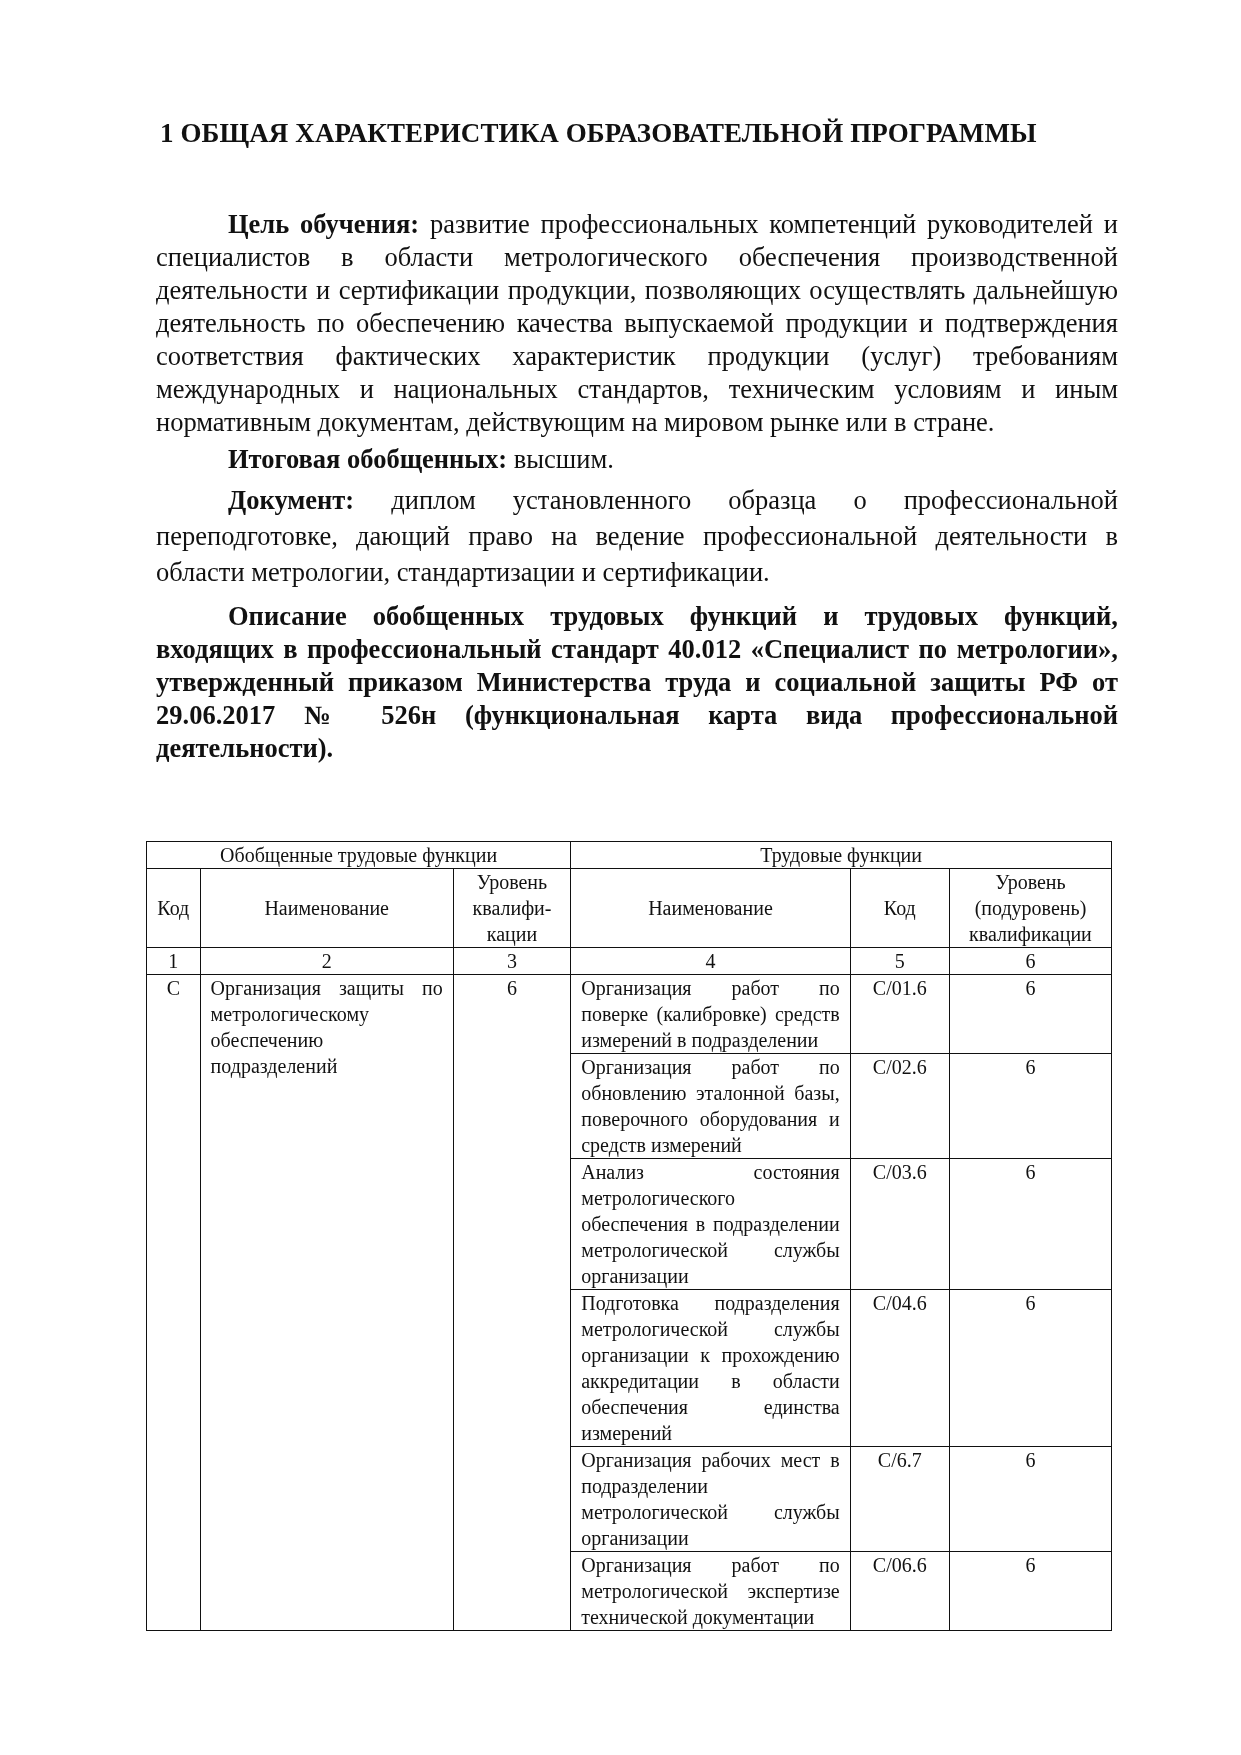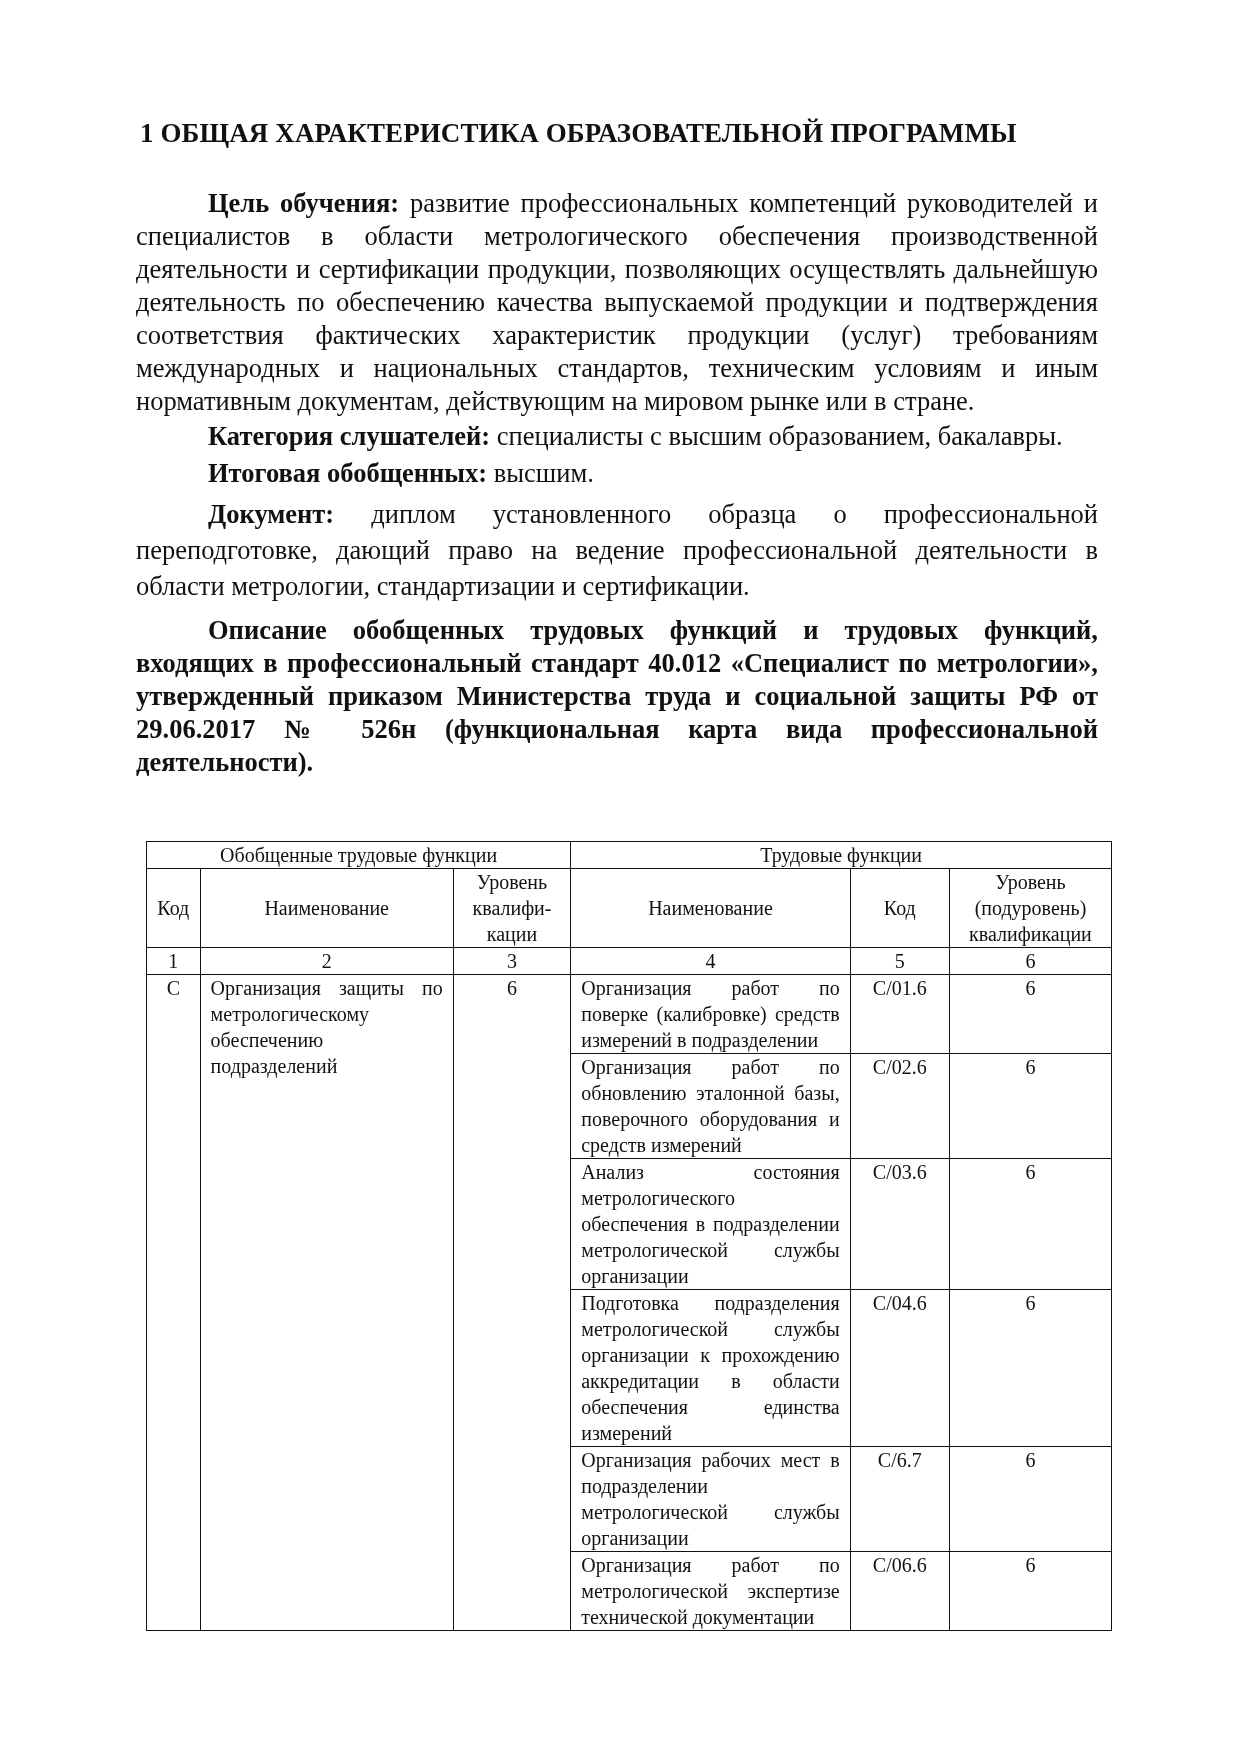--- a/index.html
+++ b/index.html
@@ -1,21 +1,21 @@
 <!DOCTYPE html>
 <html><head>
   <meta charset="utf-8">
   <style>
     html, body { margin: 0; padding: 0; background: #ffffff; }
     body { width: 1241px; height: 1755px; position: relative; overflow: hidden; color: #111; font-family: "Liberation Serif", serif; }
-    .page { position: absolute; left: 136px; top: 118px; width: 962px; }
+    .page { position: absolute; left: 156px; top: 118px; width: 962px; }
     .h1 { font-weight: bold; font-size: 27px; margin: 0; padding-left: 4px; letter-spacing: 0.1px; white-space: nowrap; }
     .para { font-size: 26.5px; line-height: 33px; text-align: justify; margin: 0; text-indent: 72px; hyphens: manual; }
     .para b { font-weight: bold; }
-    .p-goal { margin-top: 38px; }
+    .p-goal { margin-top: 59px; }
     .p-cat { margin-top: 2px; }
     .p-att { margin-top: 4px; }
     .p-doc { margin-top: 6px; line-height: 36px; }
     .p-desc { margin-top: 10px; font-weight: bold; line-height: 33px; }
     table.tf { position: absolute; left: 146px; top: 841px; width: 966px; border-collapse: collapse; font-family: "Liberation Serif", serif; font-size: 20px; line-height: 26px; }
     table.tf td { border: 1.5px solid #111; padding: 0 10px; vertical-align: top; }
     .c { text-align: center; }
     .mid { vertical-align: middle !important; }
     .j { text-align: justify; }
     .col1 { width: 46px; }
@@ -26,21 +26,20 @@
     .col6 { width: 160px; }
   </style>
 </head>
 <body>
 
 <div class="page">
   <h1 class="h1">1  ОБЩАЯ ХАРАКТЕРИСТИКА ОБРАЗОВАТЕЛЬНОЙ ПРОГРАММЫ</h1>
 
   <p class="para p-goal"><b>Цель обучения:</b><span> развитие профессиональных компетенций руководителей и специалистов в области метрологического обеспечения производственной деятельности и сертификации продукции, позволяющих осуществлять дальнейшую деятельность по обеспечению качества выпускаемой продукции и подтверждения соответствия фактических характеристик продукции (услуг) требованиям международных и национальных стандартов, техническим условиям и иным нормативным документам, действующим на мировом рынке или в стране.</span></p>
 
-  <p class="para p-cat"><b>Категория слушателей:</b><span> специалисты с высшим образованием, бакалавры.</span></p>
 
   <p class="para p-att"><b>Итоговая обобщенных:</b><span>  высшим.</span></p>
 
   <p class="para p-doc"><b>Документ:</b><span> диплом установленного образца о профессиональной переподготовке, дающий право на ведение профессиональной деятельности в области метрологии, стандартизации и сертификации.</span></p>
 
   <p class="para p-desc">Описание обобщенных трудовых функций и трудовых функций, входящих в профессиональный стандарт 40.012 «Специалист по метрологии», утвержденный приказом Министерства труда и социальной защиты РФ от 29.06.2017 № 526н (функциональная карта вида профессиональной деятельности).</p>
 </div>
 
 <table class="tf">
   <colgroup>

